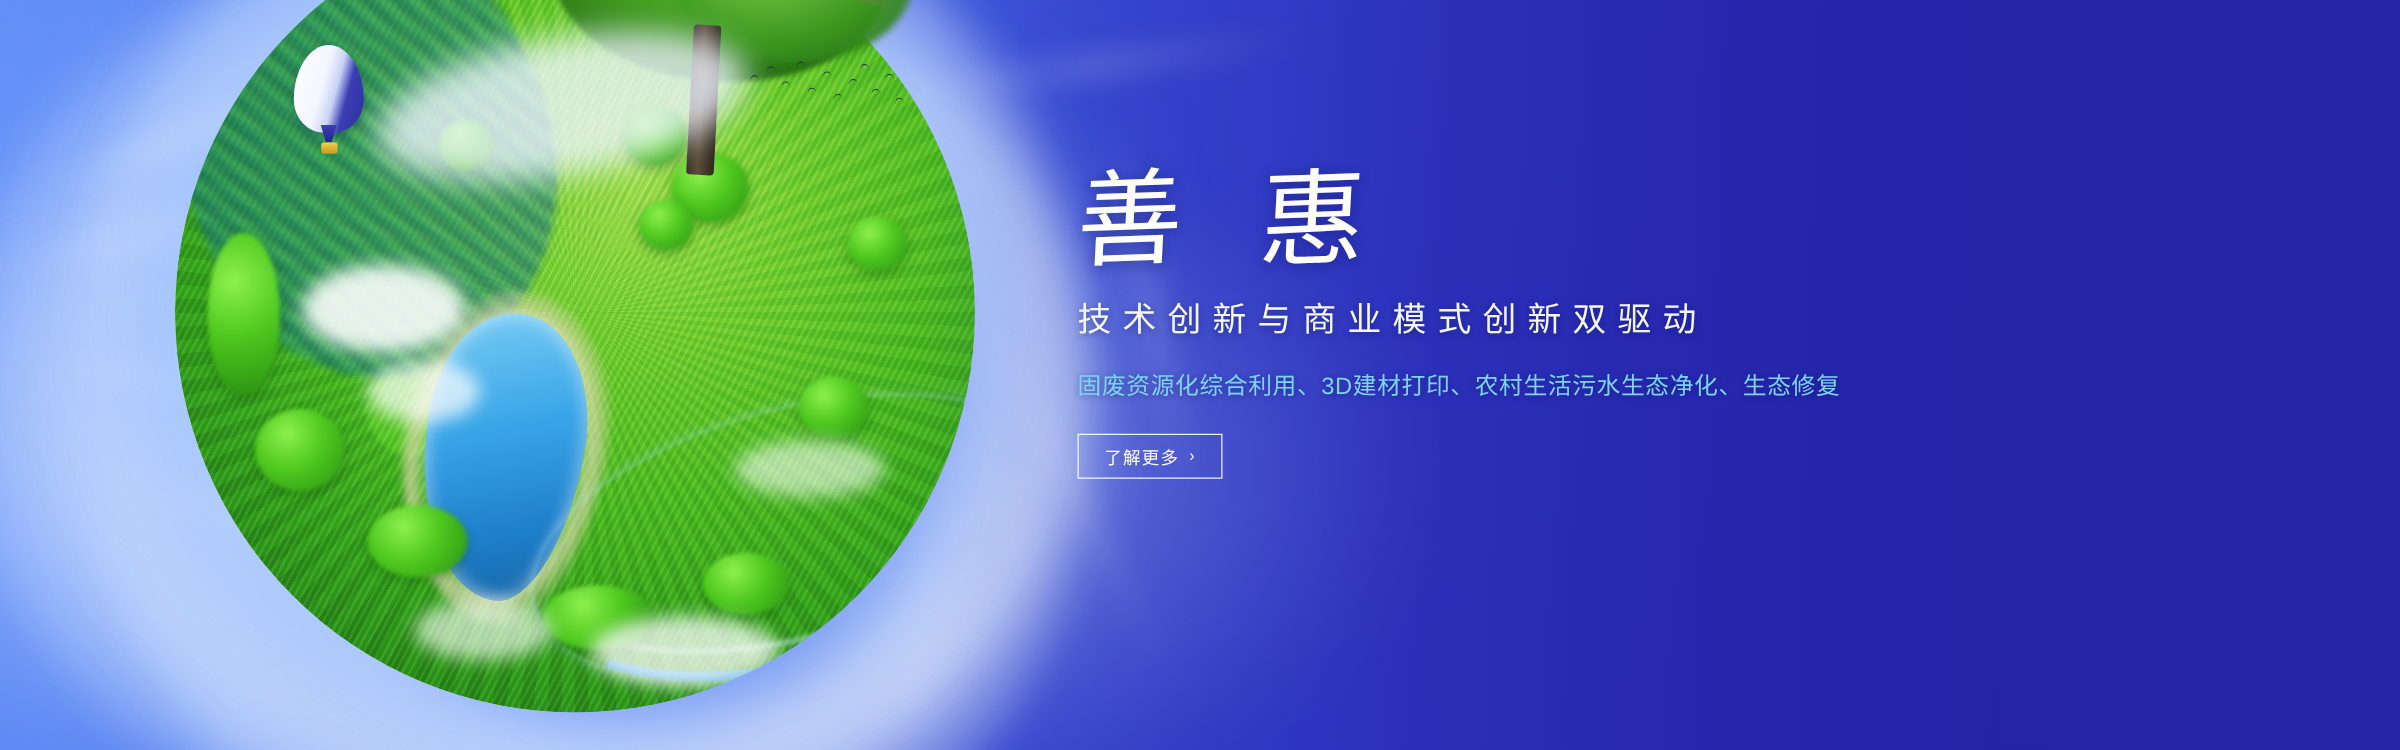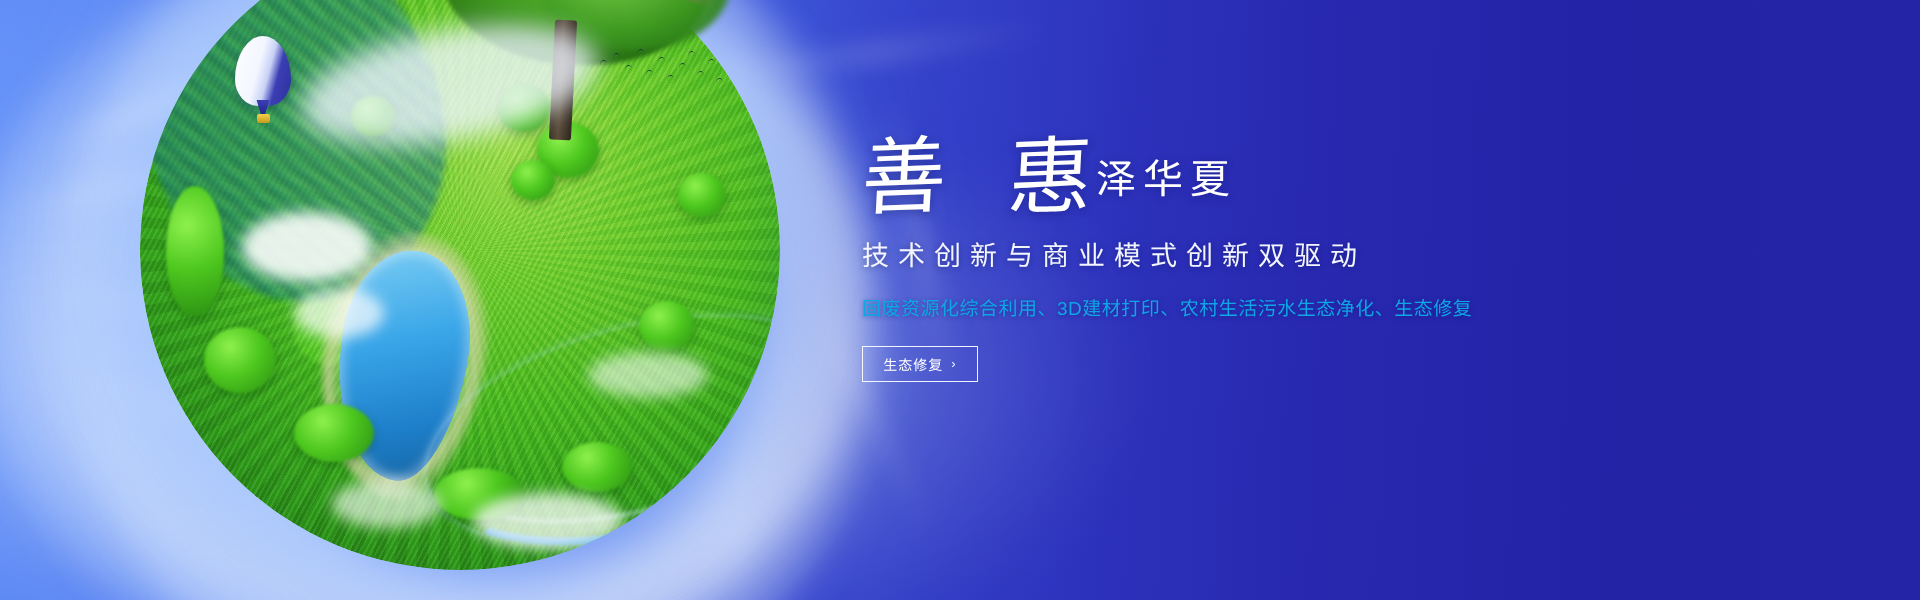--- a/index.html
+++ b/index.html
@@ -144,21 +144,21 @@
     font-size:40px;font-weight:400;letter-spacing:7px;
     margin-left:4px;position:relative;top:-14px;
     text-shadow:0 2px 8px rgba(10,20,90,.40);
   }
   .hl-gap{display:inline-block;width:62px;}
   .subtitle{
     margin-top:20px;font-size:27px;letter-spacing:9px;font-weight:400;color:#f3f5ff;
     text-shadow:0 1px 6px rgba(10,20,90,.45);white-space:nowrap;
   }
   .desc{
-    margin-top:20px;font-size:19px;letter-spacing:.5px;color:#0ea5e9;font-weight:400;
+    margin-top:20px;font-size:19px;letter-spacing:.5px;color:#7dd3fc;font-weight:400;
     text-shadow:0 1px 5px rgba(10,20,90,.45);white-space:nowrap;
   }
   .btn{
     margin-top:26px;display:inline-flex;align-items:center;justify-content:center;gap:8px;
     width:116px;height:36px;border:1px solid rgba(255,255,255,.92);
     background:transparent;color:#fff;font-size:14px;letter-spacing:1px;
     cursor:pointer;box-sizing:border-box;
   }
   .btn .chev{font-size:13px;opacity:.95;position:relative;top:-1px;}
 </style>
@@ -245,26 +245,25 @@
   </div>
 
   <div class="fade-r"></div>
 
   <div class="copy">
 
     <div class="headline">
       <span class="hl-big">善</span>
       <span class="hl-gap"></span>
       <span class="hl-big">惠</span>
-      <span class="hl-small">泽华夏</span>
     </div>
 
     <div class="subtitle">技术创新与商业模式创新双驱动</div>
 
     <div class="desc">固废资源化综合利用、3D建材打印、农村生活污水生态净化、生态修复</div>
 
     <button class="btn">
-      <span>生态修复</span>
+      <span>了解更多</span>
       <span class="chev">›</span>
     </button>
 
   </div>
 </div>
 
 </body></html>

